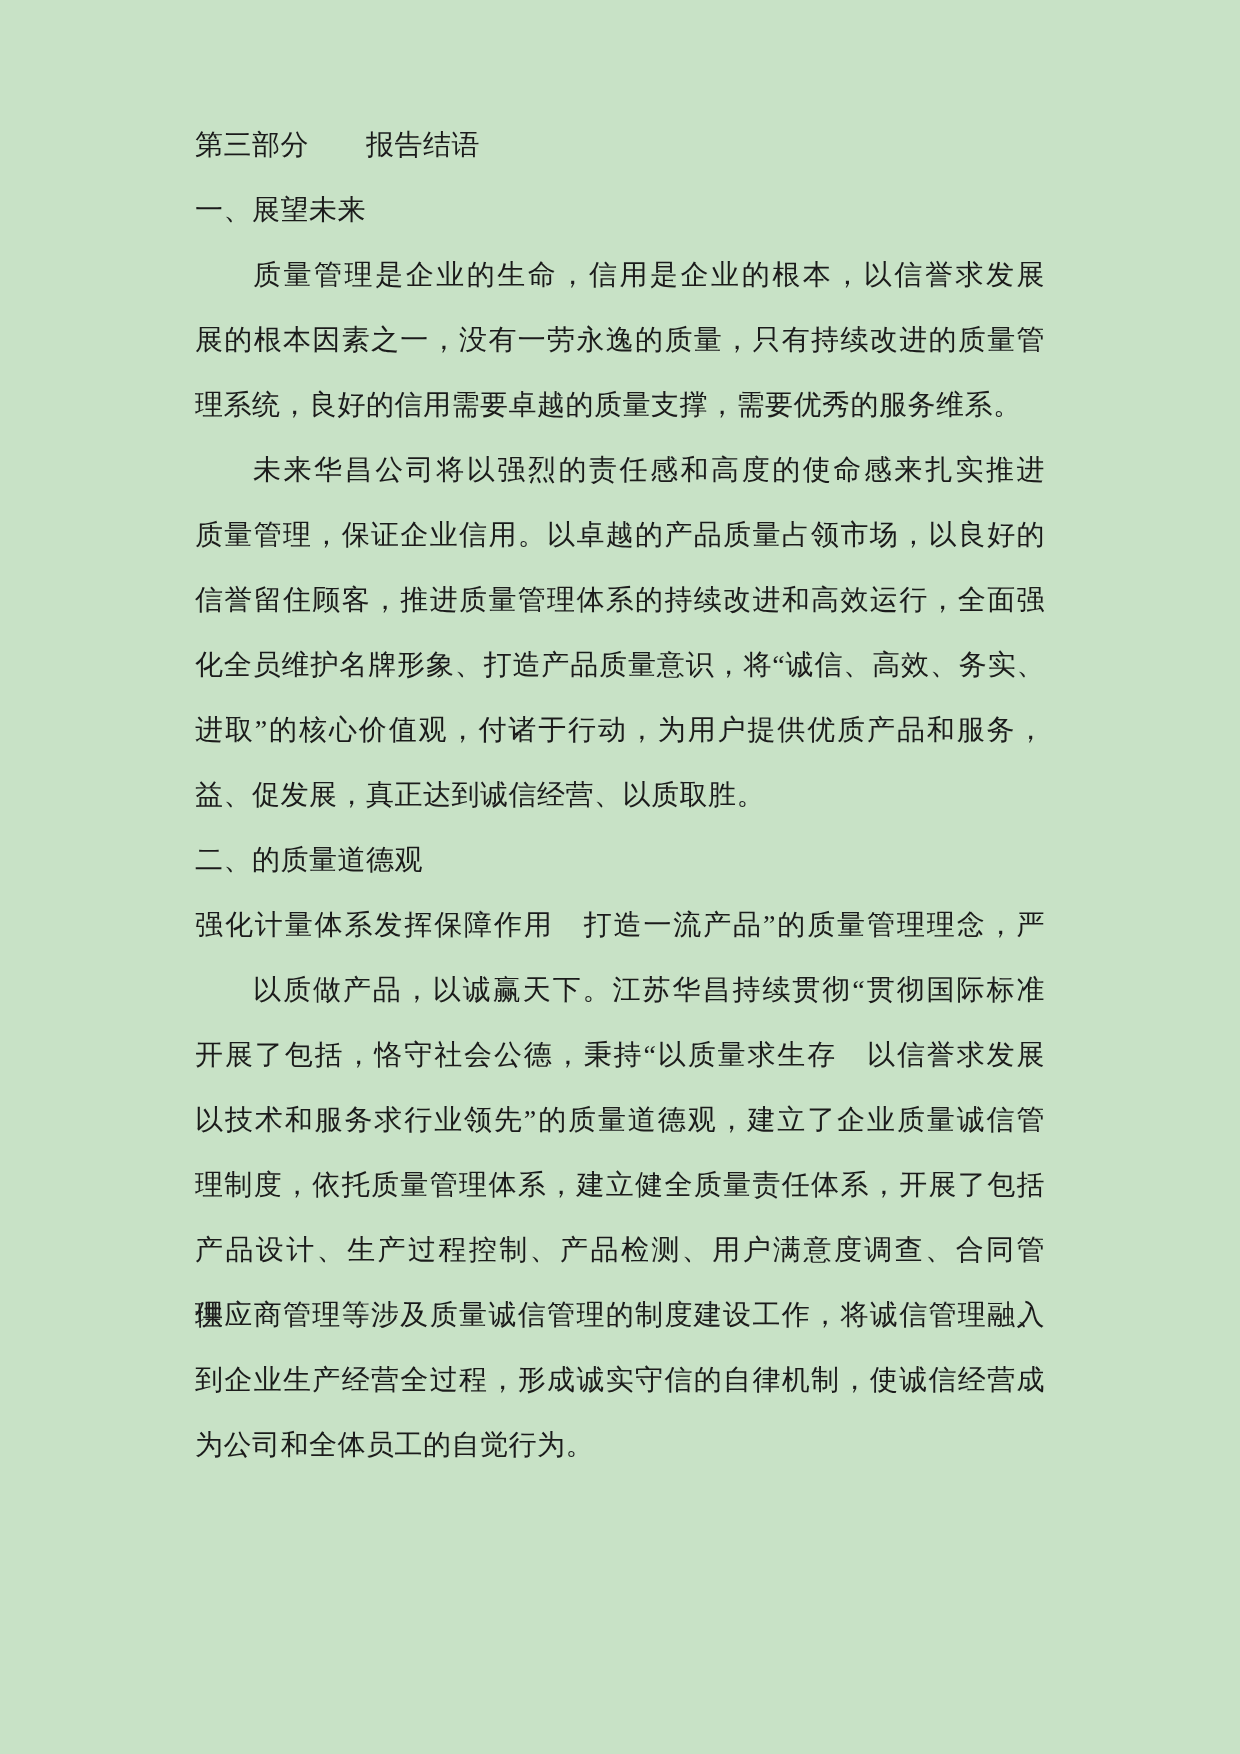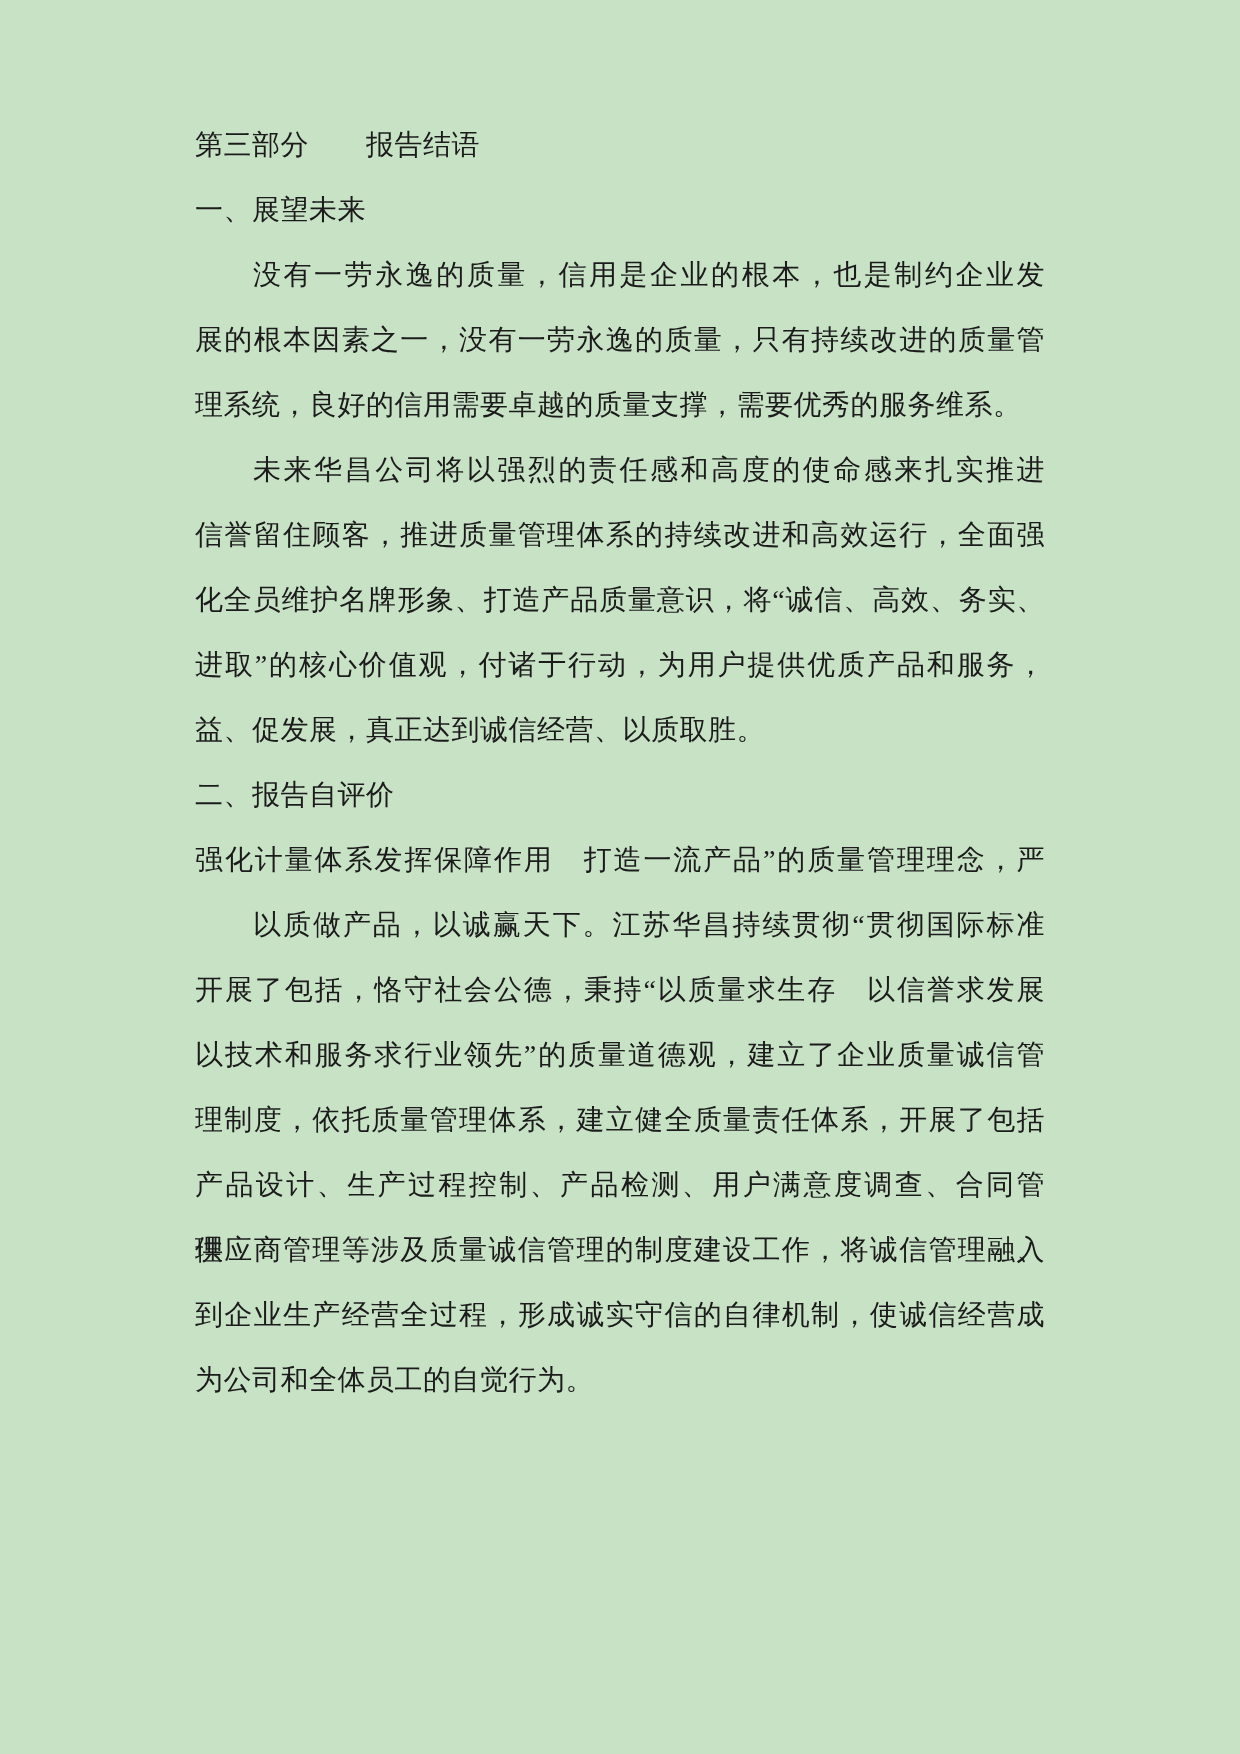--- a/index.html
+++ b/index.html
@@ -38,31 +38,32 @@
     text-indent: 58px;
   }
 </style>
 </head>
 <body>
 
 <div class="page">
   <div class="line heading">第三部分　　报告结语</div>
   <div class="line heading">一、展望未来</div>
 
-  <div class="line indent">没有一劳永逸的质量，信用是企业的根本，也是制约企业发</div>
+  <div class="line indent">质量管理是企业的生命，信用是企业的根本，以信誉求发展</div>
   <div class="line">展的根本因素之一，没有一劳永逸的质量，只有持续改进的质量管</div>
   <div class="line para-end">理系统，良好的信用需要卓越的质量支撑，需要优秀的服务维系。</div>
 
   <div class="line indent">未来华昌公司将以强烈的责任感和高度的使命感来扎实推进</div>
+  <div class="line">质量管理，保证企业信用。以卓越的产品质量占领市场，以良好的</div>
   <div class="line">信誉留住顾客，推进质量管理体系的持续改进和高效运行，全面强</div>
   <div class="line">化全员维护名牌形象、打造产品质量意识，将“诚信、高效、务实、</div>
   <div class="line">进取”的核心价值观，付诸于行动，为用户提供优质产品和服务，</div>
   <div class="line para-end">益、促发展，真正达到诚信经营、以质取胜。</div>
 
-  <div class="line heading">二、报告自评价</div>
+  <div class="line heading">二、的质量道德观</div>
 
   <div class="line">强化计量体系发挥保障作用　打造一流产品”的质量管理理念，严</div>
   <div class="line indent">以质做产品，以诚赢天下。江苏华昌持续贯彻“贯彻国际标准</div>
   <div class="line">开展了包括，恪守社会公德，秉持“以质量求生存　以信誉求发展</div>
   <div class="line">以技术和服务求行业领先”的质量道德观，建立了企业质量诚信管</div>
   <div class="line">理制度，依托质量管理体系，建立健全质量责任体系，开展了包括</div>
   <div class="line">产品设计、生产过程控制、产品检测、用户满意度调查、合同管理、</div>
   <div class="line">供应商管理等涉及质量诚信管理的制度建设工作，将诚信管理融入</div>
   <div class="line">到企业生产经营全过程，形成诚实守信的自律机制，使诚信经营成</div>
   <div class="line para-end">为公司和全体员工的自觉行为。</div>

